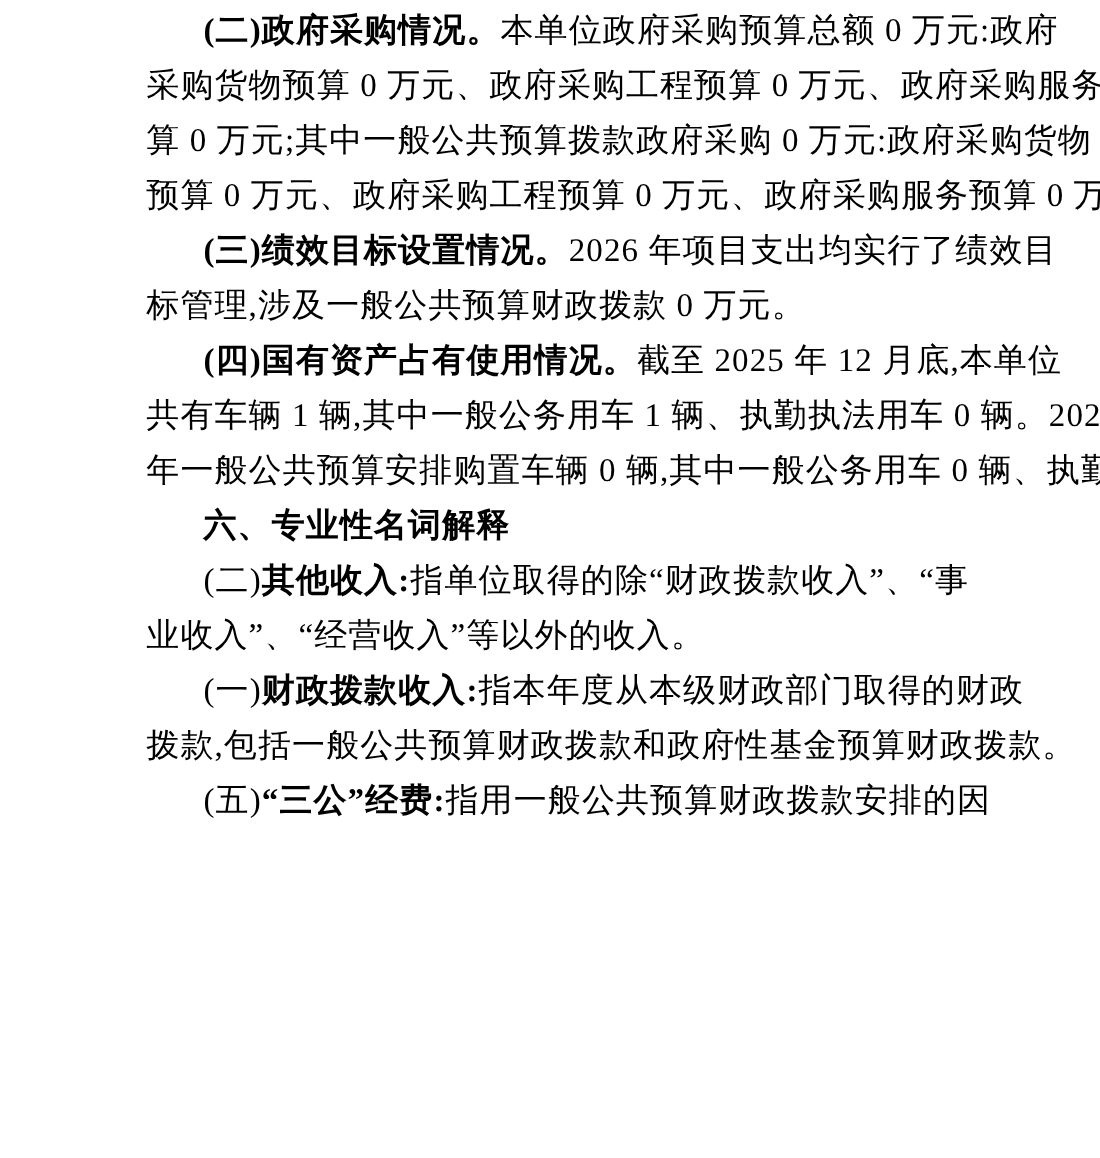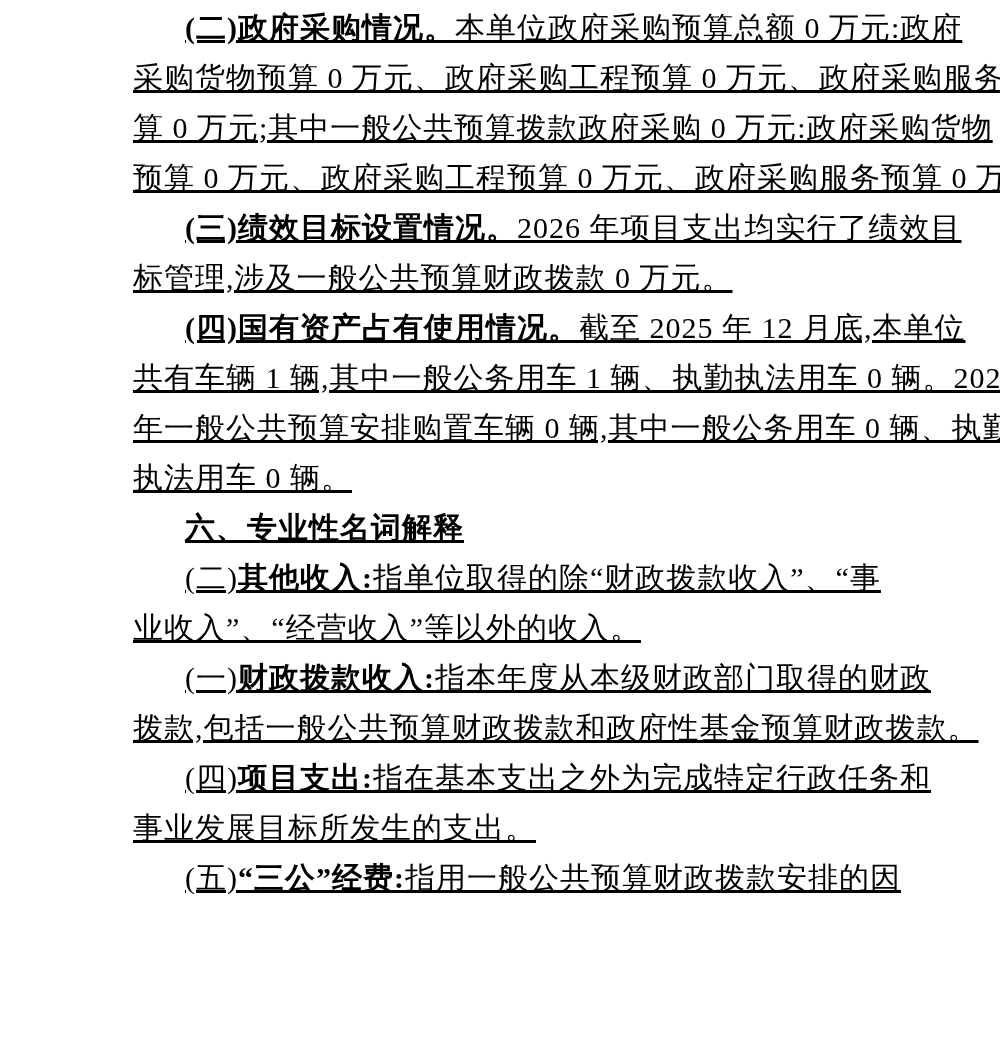--- a/index.html
+++ b/index.html
@@ -15,21 +15,21 @@
     color: #000000;
     overflow: hidden;
     font-family: "Liberation Serif", serif;
   }
   .content {
     position: absolute;
     left: 133px;
     top: 3px;
     width: 860px;
   }
-  .para { margin: 0; padding: 0; text-decoration: underline; }
+  .para { margin: 0; padding: 0; }
   .line {
     height: 50px;
     line-height: 50px;
     font-size: 30px;
     white-space: nowrap;
     letter-spacing: 1px;
   }
   .line.indent { padding-left: 52px; }
   .heading .line {
     font-family: "Liberation Sans", sans-serif;
@@ -49,36 +49,31 @@
         <div class="line"><span>预算 0 万元、政府采购工程预算 0 万元、政府采购服务预算 0 万元。</span></div>
       </div>
       <div class="para">
         <div class="line indent"><span class="bold">(三)绩效目标设置情况。</span><span>2026 年项目支出均实行了绩效目</span></div>
         <div class="line"><span>标管理,涉及一般公共预算财政拨款 0 万元。</span></div>
       </div>
       <div class="para">
         <div class="line indent"><span class="bold">(四)国有资产占有使用情况。</span><span>截至 2025 年 12 月底,本单位</span></div>
         <div class="line"><span>共有车辆 1 辆,其中一般公务用车 1 辆、执勤执法用车 0 辆。2026</span></div>
         <div class="line"><span>年一般公共预算安排购置车辆 0 辆,其中一般公务用车 0 辆、执勤</span></div>
-        <div class="line"><span>执法用车 0 辆。</span></div>
       </div>
       <div class="para heading">
         <div class="line indent"><span class="bold">六、专业性名词解释</span></div>
       </div>
       <div class="para">
         <div class="line indent"><span>(二)</span><span class="bold">其他收入:</span><span>指单位取得的除“财政拨款收入”、“事</span></div>
         <div class="line"><span>业收入”、“经营收入”等以外的收入。</span></div>
       </div>
       <div class="para">
         <div class="line indent"><span>(一)</span><span class="bold">财政拨款收入:</span><span>指本年度从本级财政部门取得的财政</span></div>
         <div class="line"><span>拨款,包括一般公共预算财政拨款和政府性基金预算财政拨款。</span></div>
       </div>
       <div class="para">
       </div>
       <div class="para">
-        <div class="line indent"><span>(四)</span><span class="bold">项目支出:</span><span>指在基本支出之外为完成特定行政任务和</span></div>
-        <div class="line"><span>事业发展目标所发生的支出。</span></div>
-      </div>
-      <div class="para">
         <div class="line indent"><span>(五)</span><span class="bold">“三公”经费:</span><span>指用一般公共预算财政拨款安排的因</span></div>
       </div>
     </div>
 </div>
 
 </body></html>

